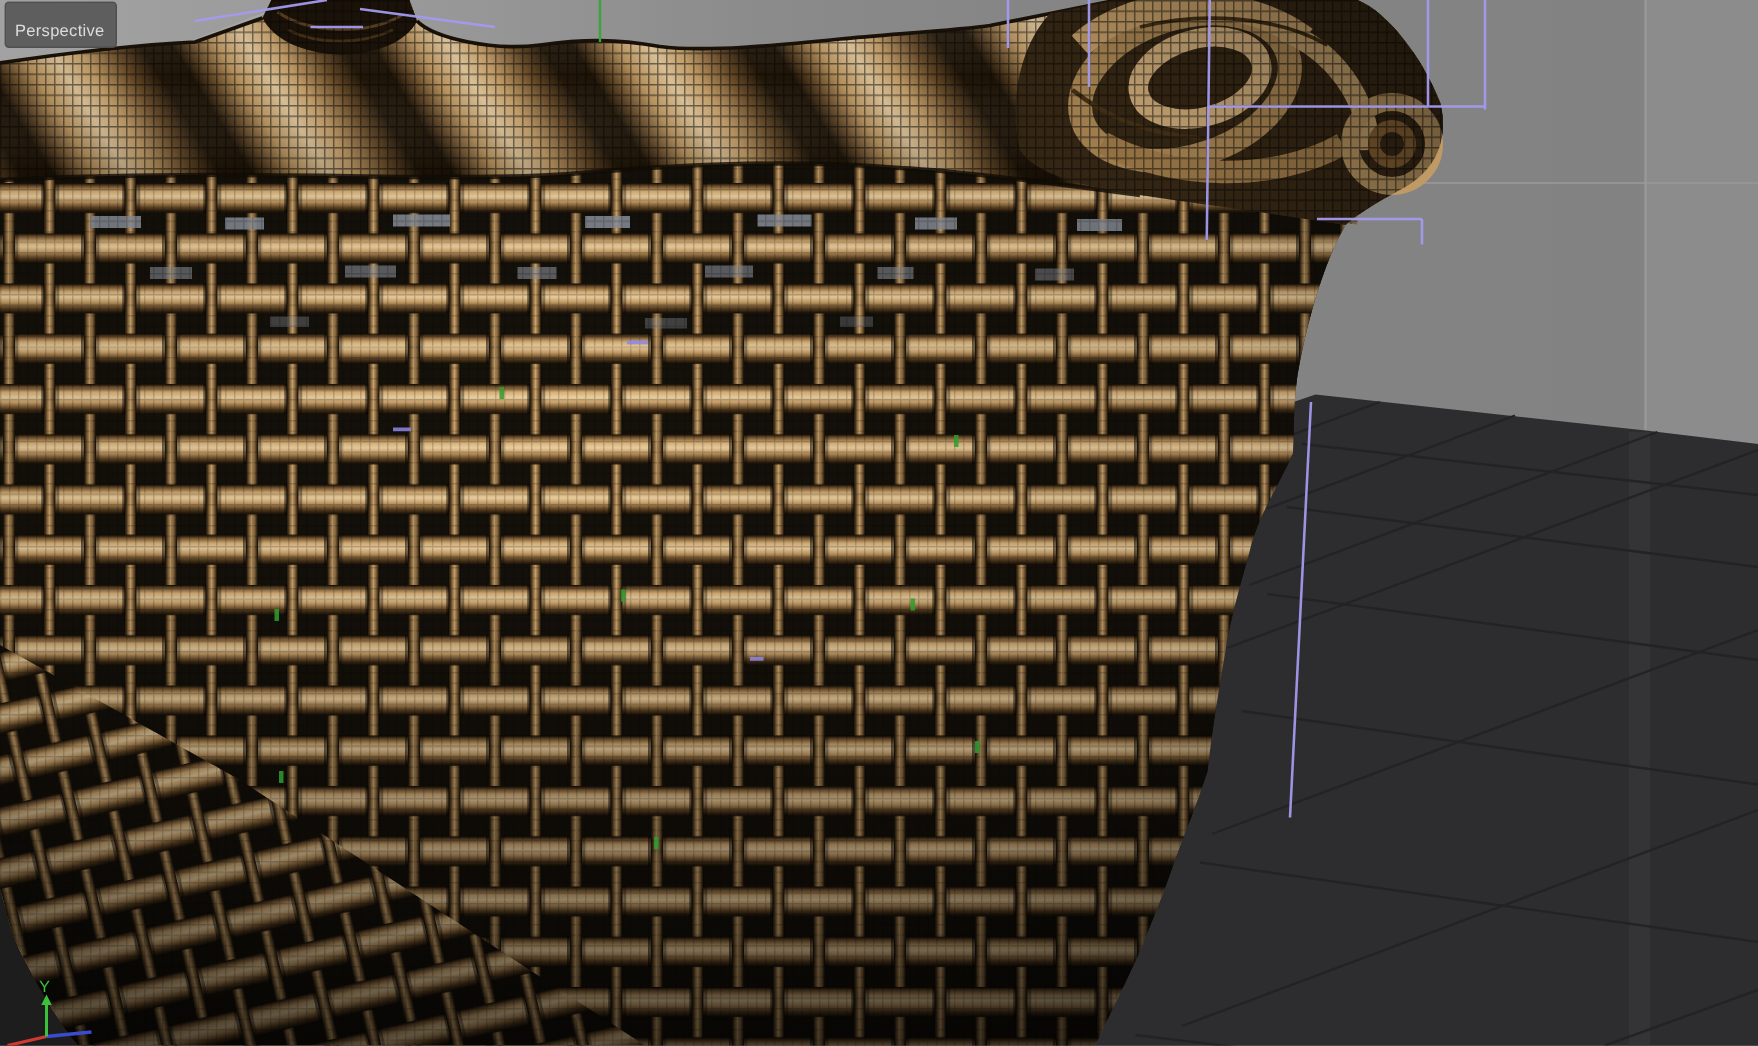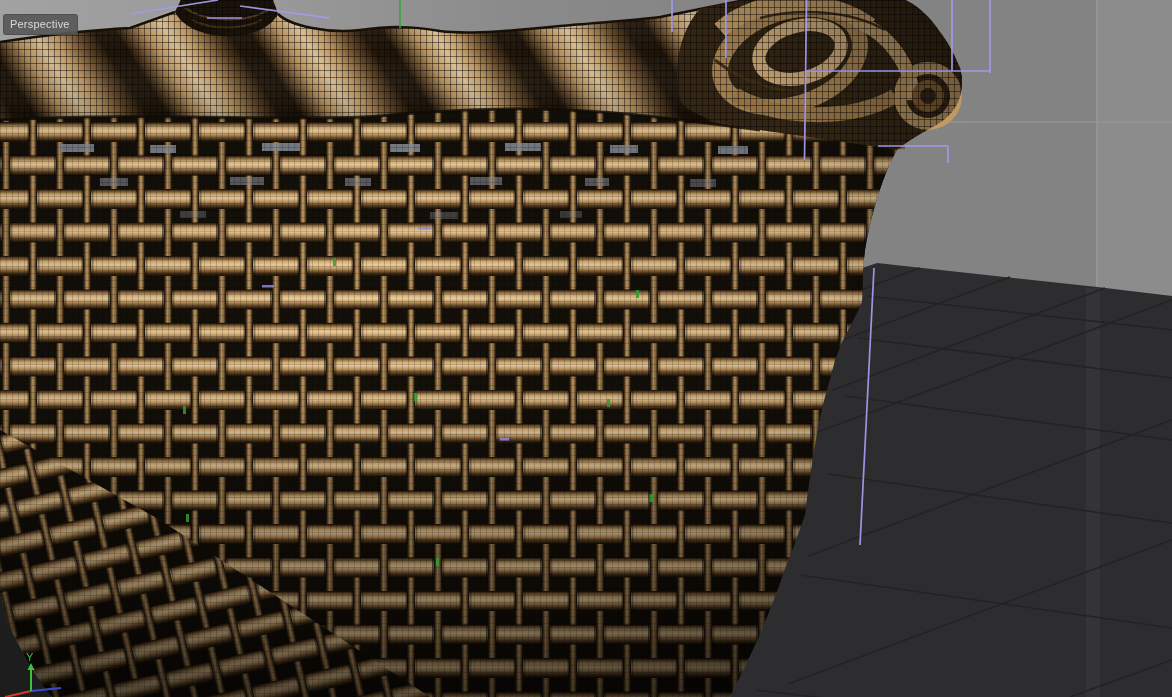--- a/index.html
+++ b/index.html
@@ -10,27 +10,26 @@
     font-family:"Liberation Sans", sans-serif;
     user-select:none;
   }
   .viewport svg{position:absolute;left:0;top:0;display:block;}
   .camera-label{
     position:absolute;left:3px;top:1px;
     background:rgba(88,88,88,.92);
     color:#dcdcdc;
     font-size:11px;
     line-height:14px;
-    padding:2px 7px 3px 6px;
+    padding:12px 7px 3px 6px;
     border-radius:3px;
     border:1px solid rgba(70,70,70,.6);
     letter-spacing:.2px;
     cursor:pointer;
     z-index:5;
-    margin-top:13px;
   }
 </style>
 </head>
 <body>
 
 <div class="viewport">
 
 <svg width="1172" height="697" viewBox="0 0 1172 697">
   <defs>
 

